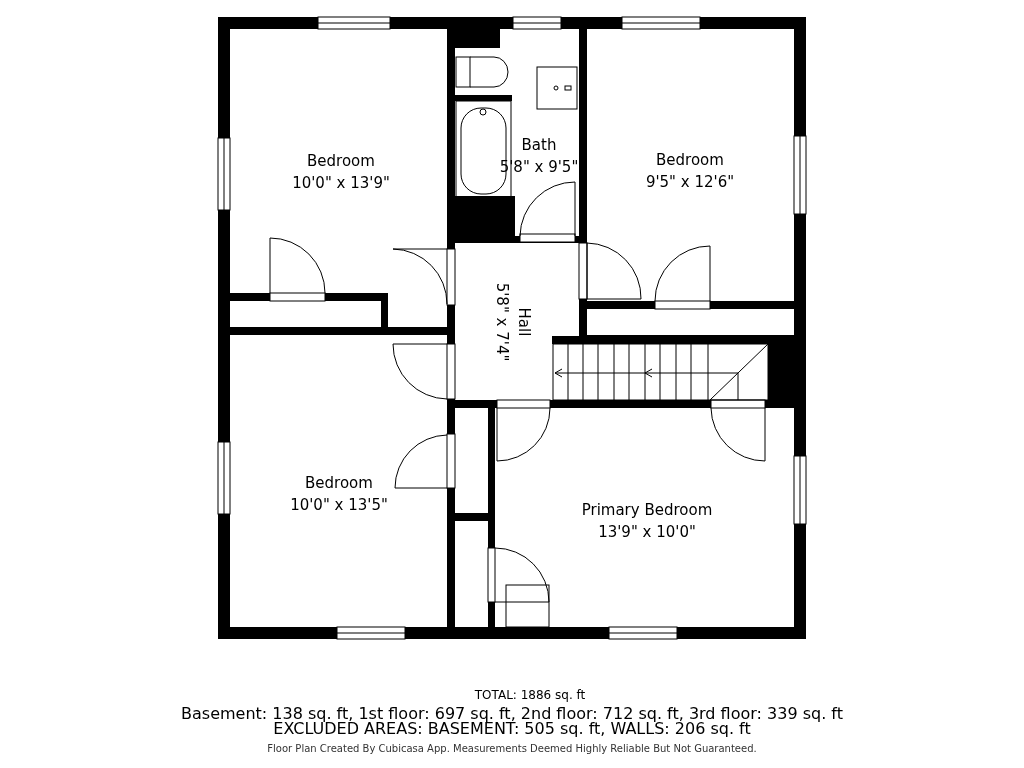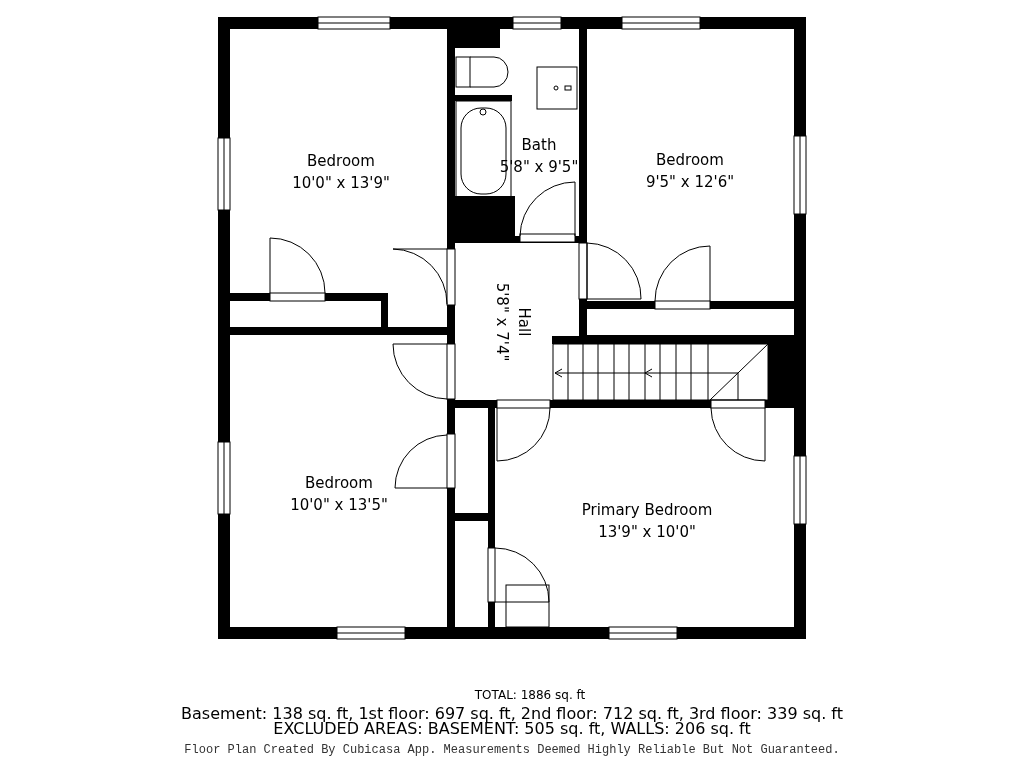--- a/index.html
+++ b/index.html
@@ -3,21 +3,21 @@
 <meta charset="utf-8">
 <style>
   html, body { margin:0; padding:0; background:#ffffff; }
   body { width:1024px; height:768px; position:relative; overflow:hidden; font-family:"DejaVu Sans", sans-serif; color:#000; }
   #plan { position:absolute; left:0; top:0; width:1024px; height:768px; }
   .room-label { font-family:"DejaVu Sans", sans-serif; font-size:15px; fill:#000; }
   .footer { position:absolute; left:0; width:1024px; text-align:center; font-family:"DejaVu Sans", sans-serif; color:#000; }
   .f-total { top:688px; font-size:12px; font-weight:normal;padding-left:18px; }
   .f-floors { top:704px; font-size:16px; }
   .f-excl { top:719px; font-size:16px; }
-  .f-credit { top:743px; font-size:12px; color:#333;font-family:Liberation Mono, monospace; }
+  .f-credit { top:743px; font-size:10px; color:#333; }
 </style>
 </head>
 <body>
 
 <svg id="plan" viewBox="0 0 1024 768" xmlns="http://www.w3.org/2000/svg">
 
   <g fill="#000">
 
     <rect x="218" y="17" width="588" height="12"></rect>
     <rect x="218" y="627" width="588" height="12"></rect>

